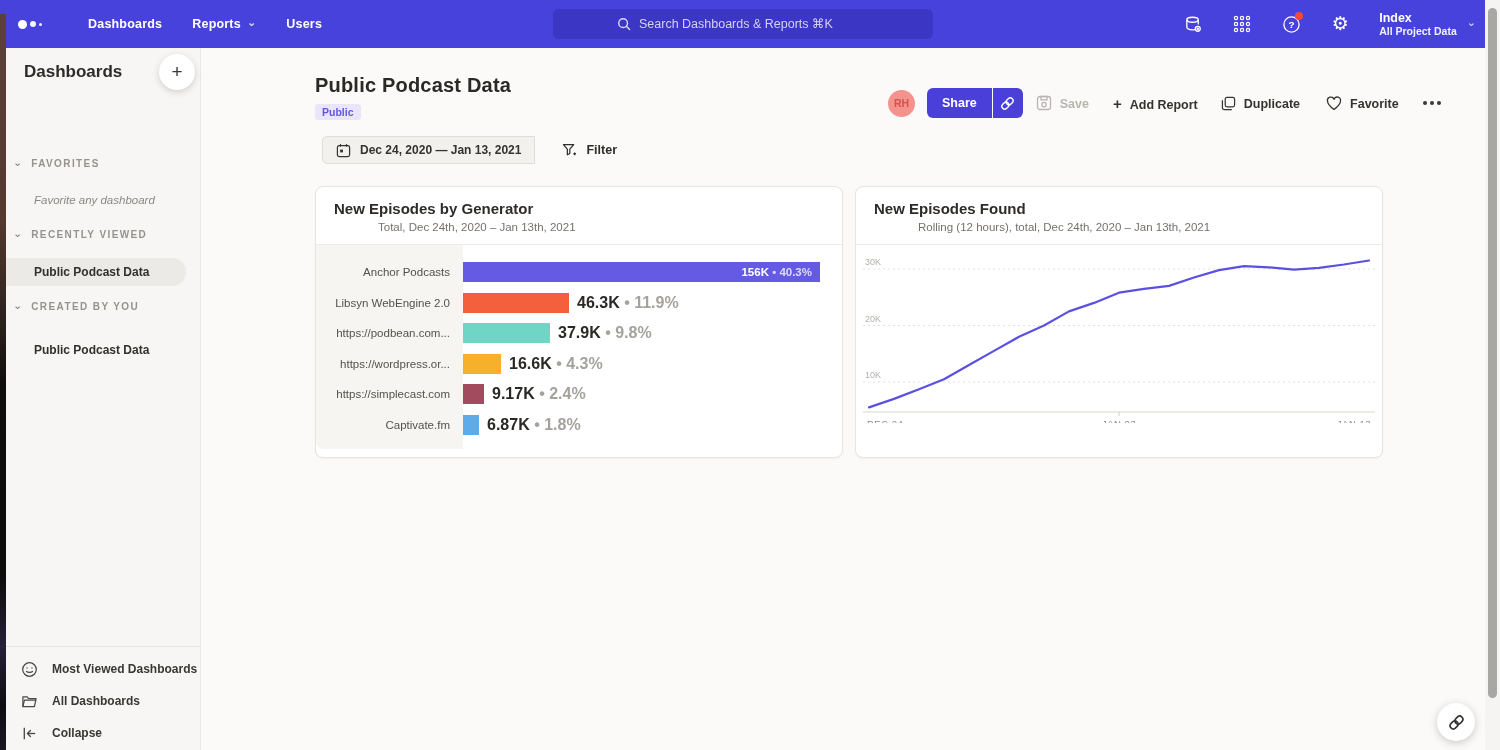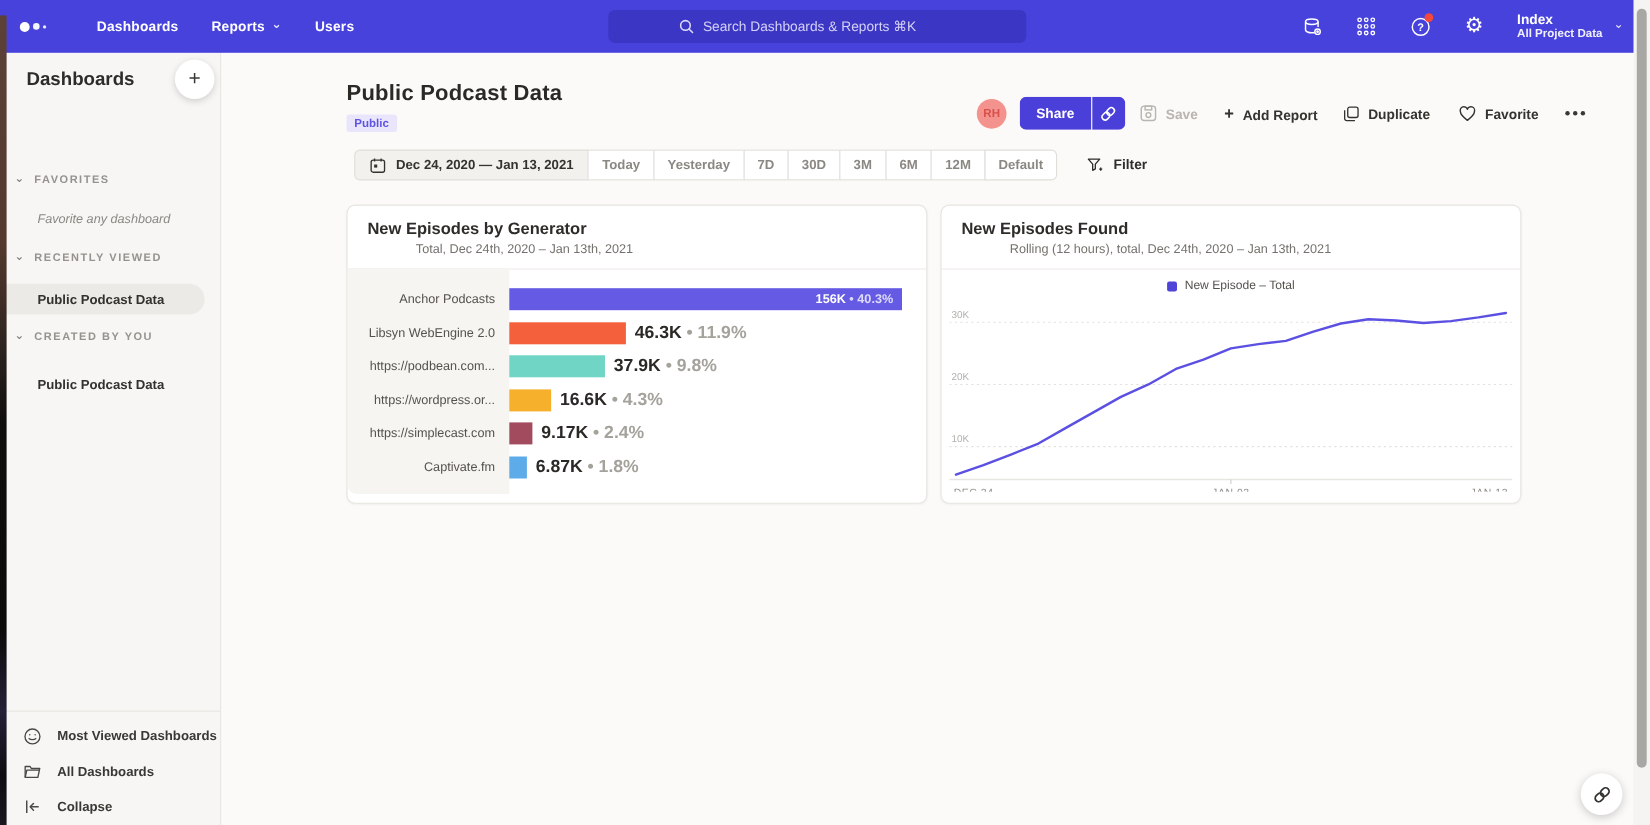--- a/index.html
+++ b/index.html
@@ -281,30 +281,20 @@
   <div class="datebar">
     <div class="seg first">
       <svg width="15" height="15" viewBox="0 0 16 16" fill="none" stroke="#35332f" stroke-width="1.3">
         <rect x="1.5" y="2.8" width="13" height="11.7" rx="2"></rect>
         <line x1="4.8" y1="1.2" x2="4.8" y2="4"></line>
         <line x1="11.2" y1="1.2" x2="11.2" y2="4"></line>
         <rect x="4.4" y="7" width="3" height="3" fill="#35332f" stroke="none"></rect>
       </svg>
       <span>Dec 24, 2020 — Jan 13, 2021</span>
     </div>
-    <div id="preset-container" style="display:flex;">
-        <div class="seg">Today</div>
-        <div class="seg">Yesterday</div>
-        <div class="seg">7D</div>
-        <div class="seg">30D</div>
-        <div class="seg">3M</div>
-        <div class="seg">6M</div>
-        <div class="seg">12M</div>
-        <div class="seg last">Default</div>
-      </div>
     <div class="filter-btn">
       <svg width="15" height="15" viewBox="0 0 16 16" fill="none" stroke="#2f2d2a" stroke-width="1.3">
         <path d="M1.5 1.8 h11 l-4.2 4.8 v4.6 l-2.6 1.4 v-6 z" stroke-linejoin="round"></path>
         <line x1="12" y1="11.5" x2="15" y2="11.5"></line>
         <line x1="13.5" y1="10" x2="13.5" y2="13"></line>
       </svg>
       <span>Filter</span>
     </div>
   </div>
 
@@ -362,24 +352,20 @@
         </div>
     </div>
   </div>
 
   <div class="card card2">
     <div class="card-head">
       <div class="card-title">New Episodes Found</div>
       <div class="card-sub">Rolling (12 hours), total, Dec 24th, 2020 – Jan 13th, 2021</div>
     </div>
     <div class="card-body">
-      <div class="legend-row">
-        <span class="legend-swatch" id="legend-swatch" style="background: rgb(79, 67, 216);"></span>
-        <span class="legend-label">New Episode – Total</span>
-      </div>
       <svg class="line-svg" id="line-svg" width="512" height="176" viewBox="0 0 512 176">
           <line x1="0" x2="512" y1="22" y2="22" stroke="#e3e1dd" stroke-width="1" stroke-dasharray="2 3"></line>
           <text x="2" y="18" font-size="9" fill="#b3b0ab" font-family="Liberation Sans, sans-serif">30K</text>
           <line x1="0" x2="512" y1="78.5" y2="78.5" stroke="#e3e1dd" stroke-width="1" stroke-dasharray="2 3"></line>
           <text x="2" y="74.5" font-size="9" fill="#b3b0ab" font-family="Liberation Sans, sans-serif">20K</text>
           <line x1="0" x2="512" y1="135" y2="135" stroke="#e3e1dd" stroke-width="1" stroke-dasharray="2 3"></line>
           <text x="2" y="131" font-size="9" fill="#b3b0ab" font-family="Liberation Sans, sans-serif">10K</text>
           <line x1="0" x2="512" y1="165" y2="165" stroke="#e7e5e1" stroke-width="1.4"></line>
           <line x1="256" x2="256" y1="165" y2="169" stroke="#cfccc7" stroke-width="1"></line>
           <polyline points="6.0,160.4 31.0,151.9 56.0,142.3 81.0,132.2 106.0,118.0 131.0,103.9 156.0,89.8 181.0,78.5 206.0,64.4 231.0,55.9 256.0,45.7 281.0,41.8 306.0,38.9 331.0,30.5 356.0,23.1 381.0,19.2 406.0,20.3 431.0,22.6 456.0,20.9 481.0,17.5 506.0,13.5" fill="none" stroke="#5b50e2" stroke-width="2.2" stroke-linejoin="round" stroke-linecap="round"></polyline>

